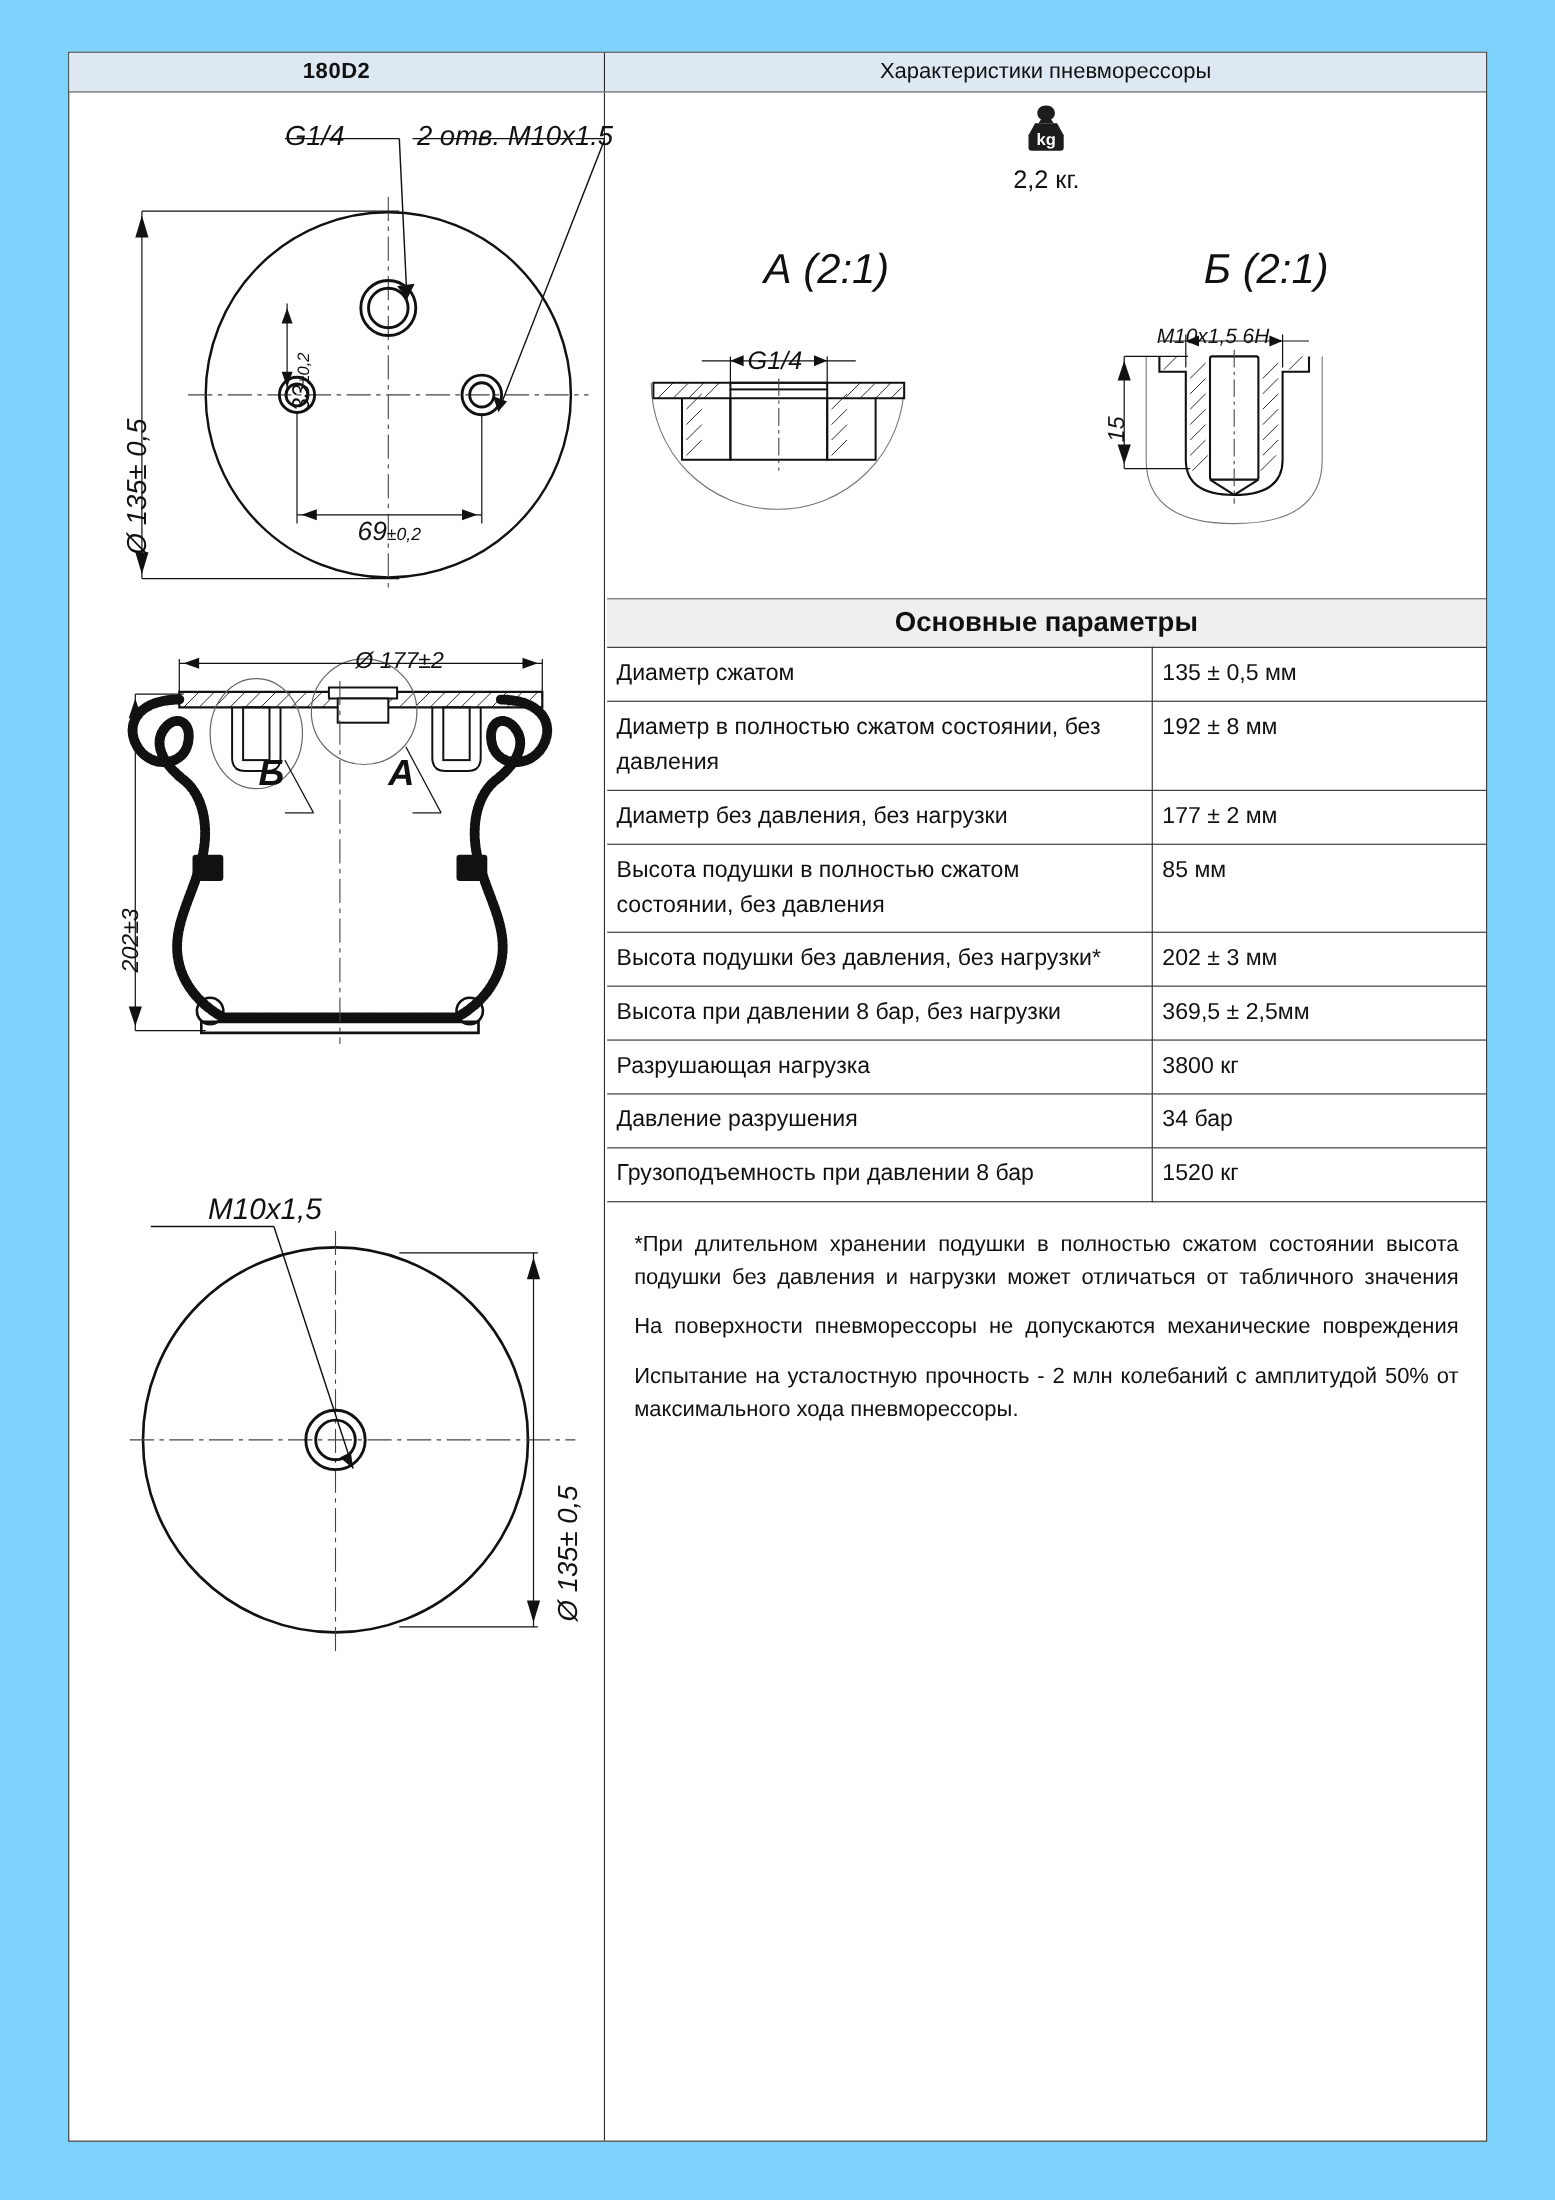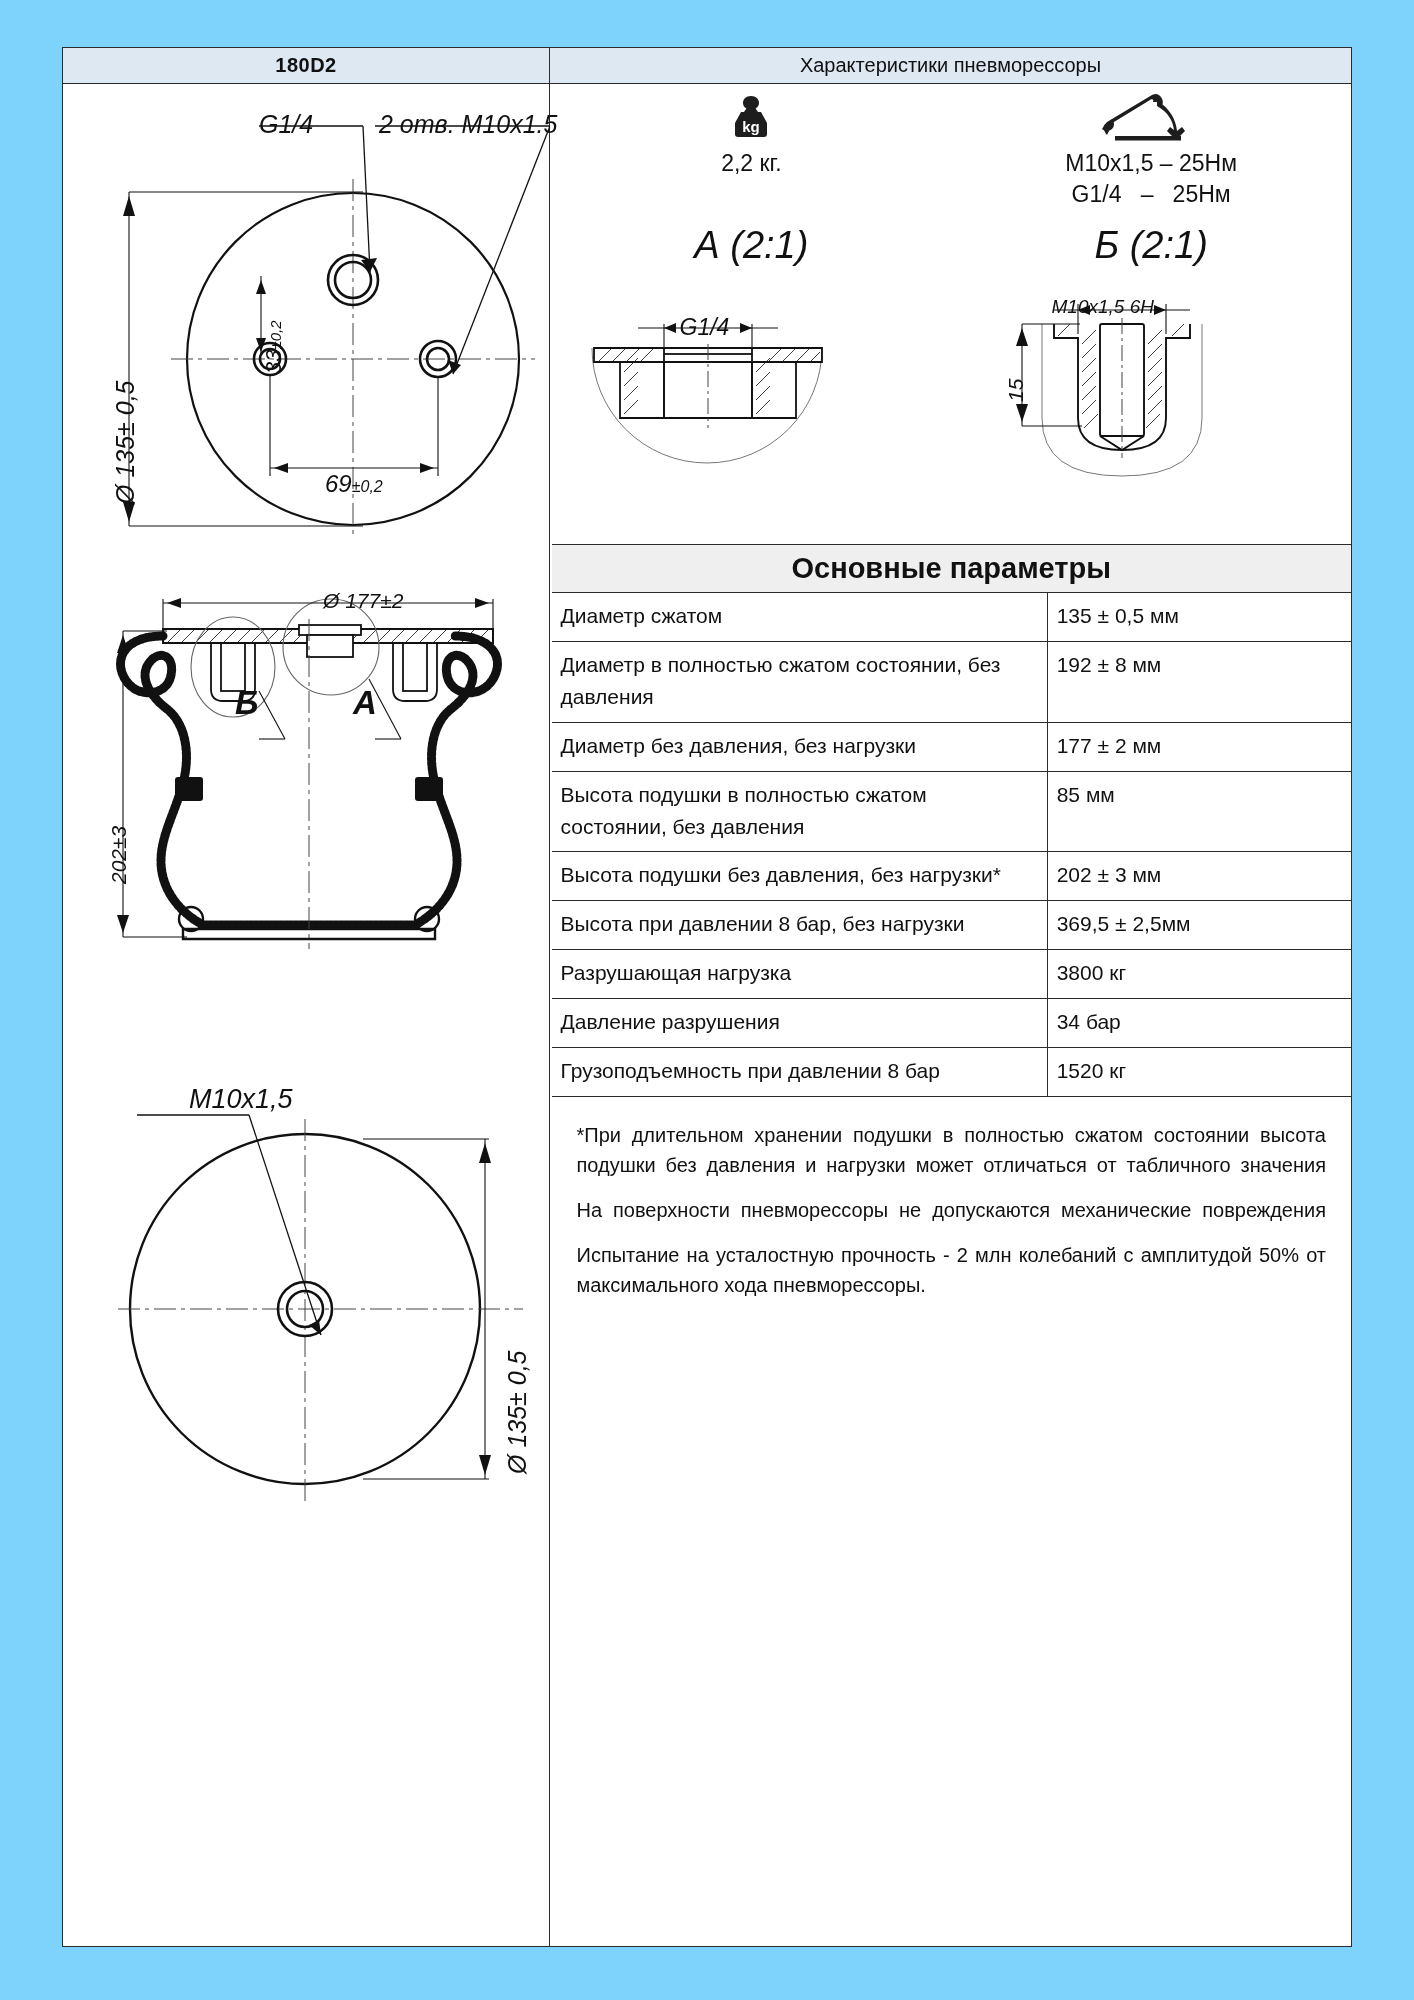--- a/index.html
+++ b/index.html
@@ -82,21 +82,21 @@
     width: 100%;
     border-top: 1.5px solid #2b2b2b;
   }
   table.ptab {
     width: 100%; border-collapse: collapse;
     font-size: 21px; color: #111;
   }
   table.ptab th {
     background: #efefef;
     border-bottom: 1.2px solid #2b2b2b;
-    font-size: 29px; font-weight: bold;
+    font-size: 25px; font-weight: bold;
     padding: 7px 0; text-align: center;
   }
   table.ptab td {
     border-bottom: 1.2px solid #2b2b2b;
     padding: 7px 9px 9px 9px;
     vertical-align: top;
     line-height: 1.52;
   }
   table.ptab td.k { width: 62%; border-right: 1.2px solid #2b2b2b; }
   table.ptab tr:last-child td { }
@@ -348,39 +348,20 @@
           <svg width="52" height="52" viewBox="0 0 52 52">
             <path d="M26 3 c-5 0 -8 3 -8 7 c0 2.6 1.4 4.4 3.4 5.6 L19 19 h14 l-2.4-3.4
                      C32.6 14.4 34 12.6 34 10 c0-4 -3-7 -8-7 z" fill="#1d1d1d"></path>
             <path d="M16 19 h20 l6 11 v11 a3 3 0 0 1 -3 3 H13 a3 3 0 0 1 -3 -3 V30 z" fill="#1d1d1d"></path>
             <text x="26" y="39" font-family="Liberation Sans, sans-serif" font-size="15" font-weight="bold" fill="#ffffff" text-anchor="middle">kg</text>
           </svg>
         </div>
         <div class="icon-cap">2,2 кг.</div>
       </div>
 
-      <div class="icon-box">
-        <div class="icon-glyph">
-          <svg width="120" height="56" viewBox="0 0 120 56">
-            <g fill="#1d1d1d">
-              <path d="M16 44 c-4 -4 -4 -9 0 -13 l45 -27 c3 -2 7 0 7 3 l-5 3
-                       c-1 -2 -3 -2 -4 -1 L18 34 c-2 2 -2 4 0 6 z"></path>
-              <path d="M11 38 a7 7 0 1 0 10 -10 l-3 5 l-4 0 z"></path>
-              <path d="M64 3 a8 8 0 0 1 6 13 l-4 -5 l-4 0 z"></path>
-              <path d="M66 10 c13 7 19 19 20 30 l5 -4 l3 4 l-9 9 l-9 -9 l3 -4 l4 3
-                       c-1 -9 -6 -18 -17 -24 z"></path>
-              <rect x="24" y="45" width="66" height="4.5"></rect>
-            </g>
-          </svg>
-        </div>
-        <div class="torque-lines">
-          <div class="tl">M10x1,5 – 25Нм</div>
-          <div class="tl">G1/4   –   25Нм</div>
-        </div>
-      </div>
     </div>
 
     <div class="detail-titles">
       <div>А (2:1)</div>
       <div>Б (2:1)</div>
     </div>
 
     <div class="detail-draw">
 
       <svg style="position:absolute; left:20px; top:26px;" width="380" height="180" viewBox="0 0 380 180">

